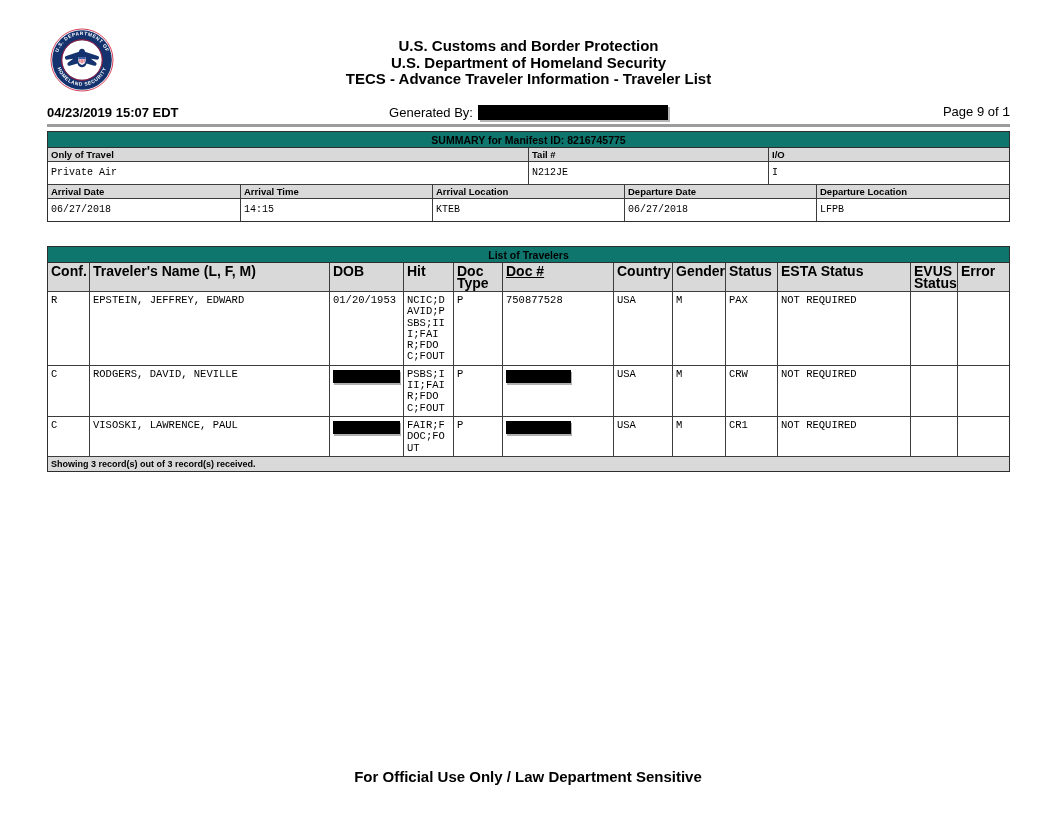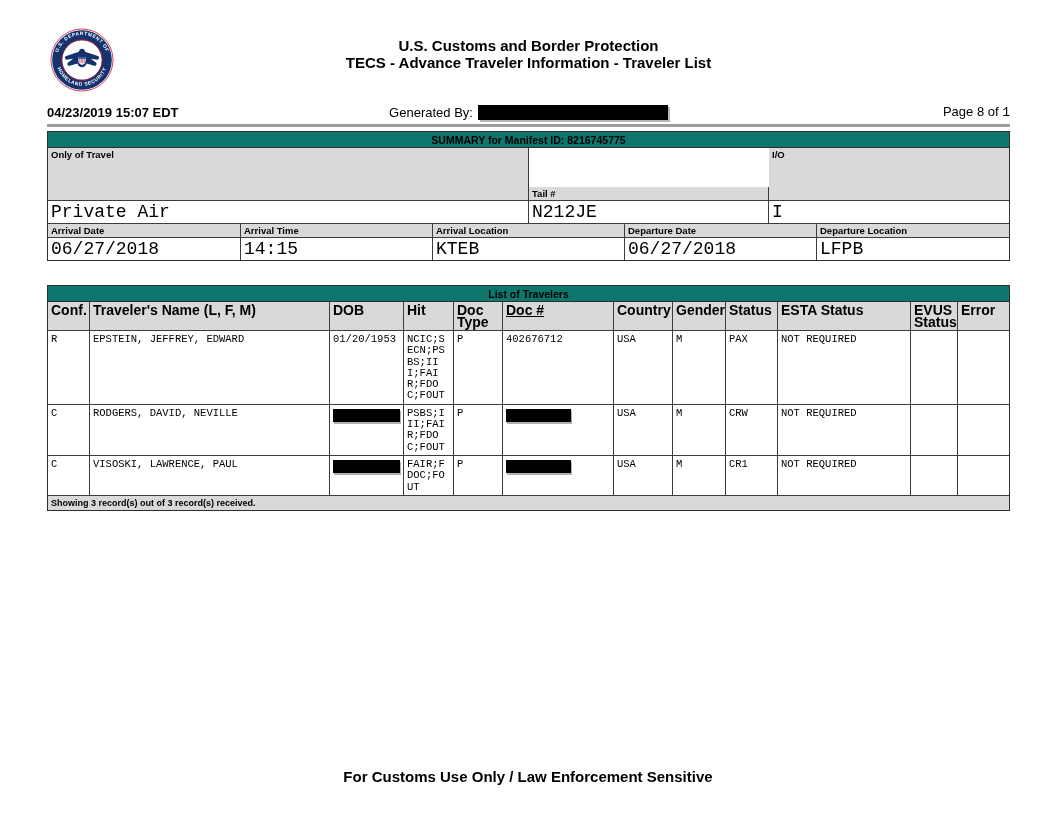--- a/index.html
+++ b/index.html
@@ -16,21 +16,21 @@
   .mono{font-family:"Liberation Mono",monospace;}
   .redact-lg{display:inline-block;width:190px;height:15px;background:#000;box-shadow:2px 2px 0 #b5b5b5;}
   .divider{height:3px;background:#9c9c9c;margin-top:4px;}
   .tbl{border:1px solid #2e2e2e;margin-top:4px;}
   .caption{background:#0f766e;text-align:center;font-weight:bold;font-size:10.5px;padding:2px 0 1px 0;border-bottom:1px solid #2e2e2e;}
   .row{display:flex;border-bottom:1px solid #3c3c3c;}
   .row:last-child{border-bottom:none;}
   .cell{border-right:1px solid #3c3c3c;box-sizing:border-box;padding:1px 3px;overflow:hidden;}
   .cell:last-child{border-right:none;}
   .lbl{background:#d9d9d9;font-weight:bold;font-size:9.5px;line-height:11px;}
-  .val{font-family:"Liberation Mono",monospace;font-size:18px;line-height:20px;height:22px;}
+  .val{font-family:"Liberation Mono",monospace;font-size:10px;line-height:20px;height:22px;}
   .trav{margin-top:24px;}
   .trav .hd{background:#d9d9d9;font-weight:bold;font-size:14px;line-height:12px;padding:2px 3px;min-height:26px;}
   .trav .dt{font-family:"Liberation Mono",monospace;font-size:10.5px;line-height:11.3px;padding:3px 3px 2px 3px;}
   .hit-cell{word-break:break-all;padding-right:7px !important;}
   .rh1{min-height:68px;} .rh2{min-height:48px;} .rh3{min-height:38px;}
   .foot{background:#d9d9d9;font-weight:bold;font-size:9px;padding:2px 3px;border-top:1px solid #3c3c3c;}
   .redact-sm{width:67px;height:13px;background:#000;margin-top:1px;box-shadow:1px 2px 0 #b0b0b0;}
   .redact-sm.w65{width:65px;}
   .fouo{position:absolute;left:0;right:0;top:768px;text-align:center;font-weight:bold;font-size:15px;}
 </style>
@@ -55,42 +55,43 @@
       <text font-family="Liberation Sans, sans-serif" font-size="7.4" font-weight="bold" fill="#fff" letter-spacing="0.9">
         <textPath href="#arcBot" startOffset="50%" text-anchor="middle">HOMELAND SECURITY</textPath>
       </text>
       <path fill="#14336e" d="M50 33c-2.5 0-4.5 2-4.6 4.5L26 44c-2.8 1.2-2.2 5.2.8 5.6l9.8-1.4-7.6 5.6c-2.4 1.8-.6 5.6 2.4 4.8l11.8-3.4c.6 3.4 3.4 5.8 6.8 5.8s6.2-2.4 6.8-5.8l11.8 3.4c3 .8 4.8-3 2.4-4.8l-7.6-5.6 9.8 1.4c3-.4 3.6-4.4.8-5.6L54.6 37.5C54.5 35 52.5 33 50 33z"></path>
       <path d="M44.5 45.5h11v5.2q0 5.3-5.5 6.8-5.5-1.5-5.5-6.8z" fill="#fff"></path>
       <path d="M44.5 45.5h11v3h-11z" fill="#3a5fa5"></path>
       <path d="M46.6 48.8v4.6M48.8 48.8v6.2M51.2 48.8v6.2M53.4 48.8v4.6" stroke="#c8102e" stroke-width="1" fill="none"></path>
     </svg>
     <div class="titles">
       <div>U.S. Customs and Border Protection</div>
+      <div>U.S. Department of Homeland Security</div>
       <div>TECS - Advance Traveler Information - Traveler List</div>
     </div>
   </div>
 
   <div class="meta">
     <div class="m-left">04/23/2019 15:07 EDT</div>
     <div class="m-center">
       <span>Generated By:</span>
       <span class="redact-lg"></span>
     </div>
     <div class="m-right">
-      <span>Page 8 of</span>
+      <span>Page 9 of</span>
       <span class="mono" style="font-size:13px">1</span>
     </div>
   </div>
   <div class="divider"></div>
 
   <div class="tbl summary">
     <div class="caption">SUMMARY for Manifest ID: 8216745775</div>
     <div class="row" id="sum-r1-lbl">
         <div class="cell lbl" style="flex: 0 0 481px;">Only of Travel</div>
-        <div class="cell lbl" style="flex: 0 0 240px; margin-top: 39px;">Tail #</div>
+        <div class="cell lbl" style="flex: 0 0 240px;">Tail #</div>
         <div class="cell lbl" style="flex: 1 1 auto;">I/O</div>
       </div>
     <div class="row" id="sum-r1-val">
         <div class="cell val" style="flex: 0 0 481px;">Private Air</div>
         <div class="cell val" style="flex: 0 0 240px;">N212JE</div>
         <div class="cell val" style="flex: 1 1 auto;">I</div>
       </div>
     <div class="row" id="sum-r2-lbl">
         <div class="cell lbl" style="flex: 0 0 193px;">Arrival Date</div>
         <div class="cell lbl" style="flex: 0 0 192px;">Arrival Time</div>
@@ -121,23 +122,23 @@
         <div class="cell hd" style="flex: 0 0 52px;">Status</div>
         <div class="cell hd" style="flex: 0 0 133px;">ESTA Status</div>
         <div class="cell hd" style="flex: 0 0 47px;">EVUS Status</div>
         <div class="cell hd" style="flex: 1 1 auto;">Error</div>
       </div>
     <div id="trav-body">
         <div class="row drow rh1">
           <div class="cell dt" style="flex: 0 0 42px;">R</div>
           <div class="cell dt" style="flex: 0 0 240px;">EPSTEIN, JEFFREY, EDWARD</div>
           <div class="cell dt" style="flex: 0 0 74px;">01/20/1953</div>
-          <div class="cell dt hit-cell" style="flex: 0 0 50px;">NCIC;SECN;PSBS;III;FAIR;FDOC;FOUT</div>
+          <div class="cell dt hit-cell" style="flex: 0 0 50px;">NCIC;DAVID;PSBS;III;FAIR;FDOC;FOUT</div>
           <div class="cell dt" style="flex: 0 0 49px;">P</div>
-          <div class="cell dt" style="flex: 0 0 111px;">402676712</div>
+          <div class="cell dt" style="flex: 0 0 111px;">750877528</div>
           <div class="cell dt" style="flex: 0 0 59px;">USA</div>
           <div class="cell dt" style="flex: 0 0 53px;">M</div>
           <div class="cell dt" style="flex: 0 0 52px;">PAX</div>
           <div class="cell dt" style="flex: 0 0 133px;">NOT REQUIRED</div>
           <div class="cell dt" style="flex: 0 0 47px;"></div>
           <div class="cell dt" style="flex: 1 1 auto;"></div>
         </div>
         <div class="row drow rh2">
           <div class="cell dt" style="flex: 0 0 42px;">C</div>
           <div class="cell dt" style="flex: 0 0 240px;">RODGERS, DAVID, NEVILLE</div>
@@ -172,13 +173,13 @@
           <div class="cell dt" style="flex: 0 0 52px;">CR1</div>
           <div class="cell dt" style="flex: 0 0 133px;">NOT REQUIRED</div>
           <div class="cell dt" style="flex: 0 0 47px;"></div>
           <div class="cell dt" style="flex: 1 1 auto;"></div>
         </div>
       </div>
     <div class="foot">Showing 3 record(s) out of 3 record(s) received.</div>
   </div>
 </div>
 
-<div class="fouo">For Customs Use Only / Law Enforcement Sensitive</div>
+<div class="fouo">For Official Use Only / Law Department Sensitive</div>
 
 </body></html>

